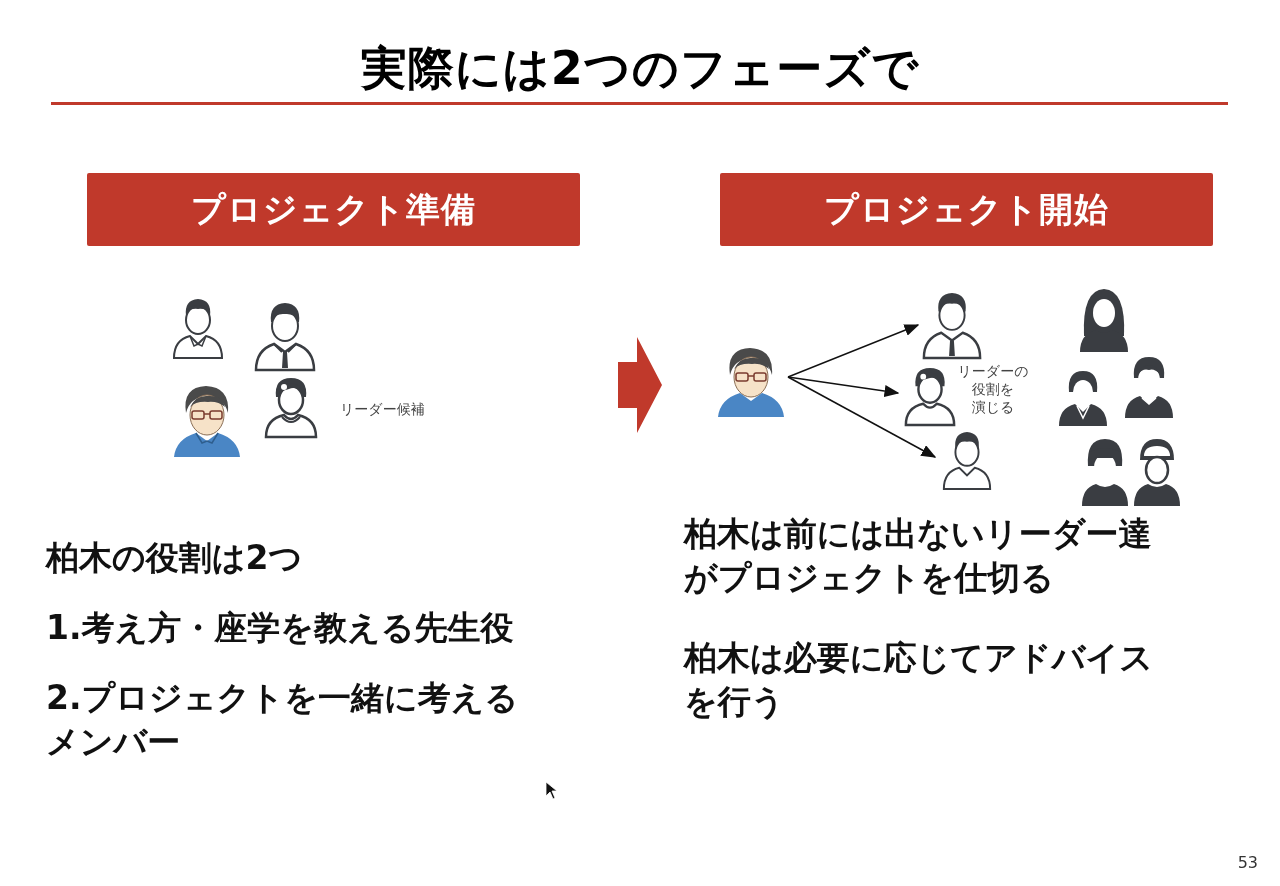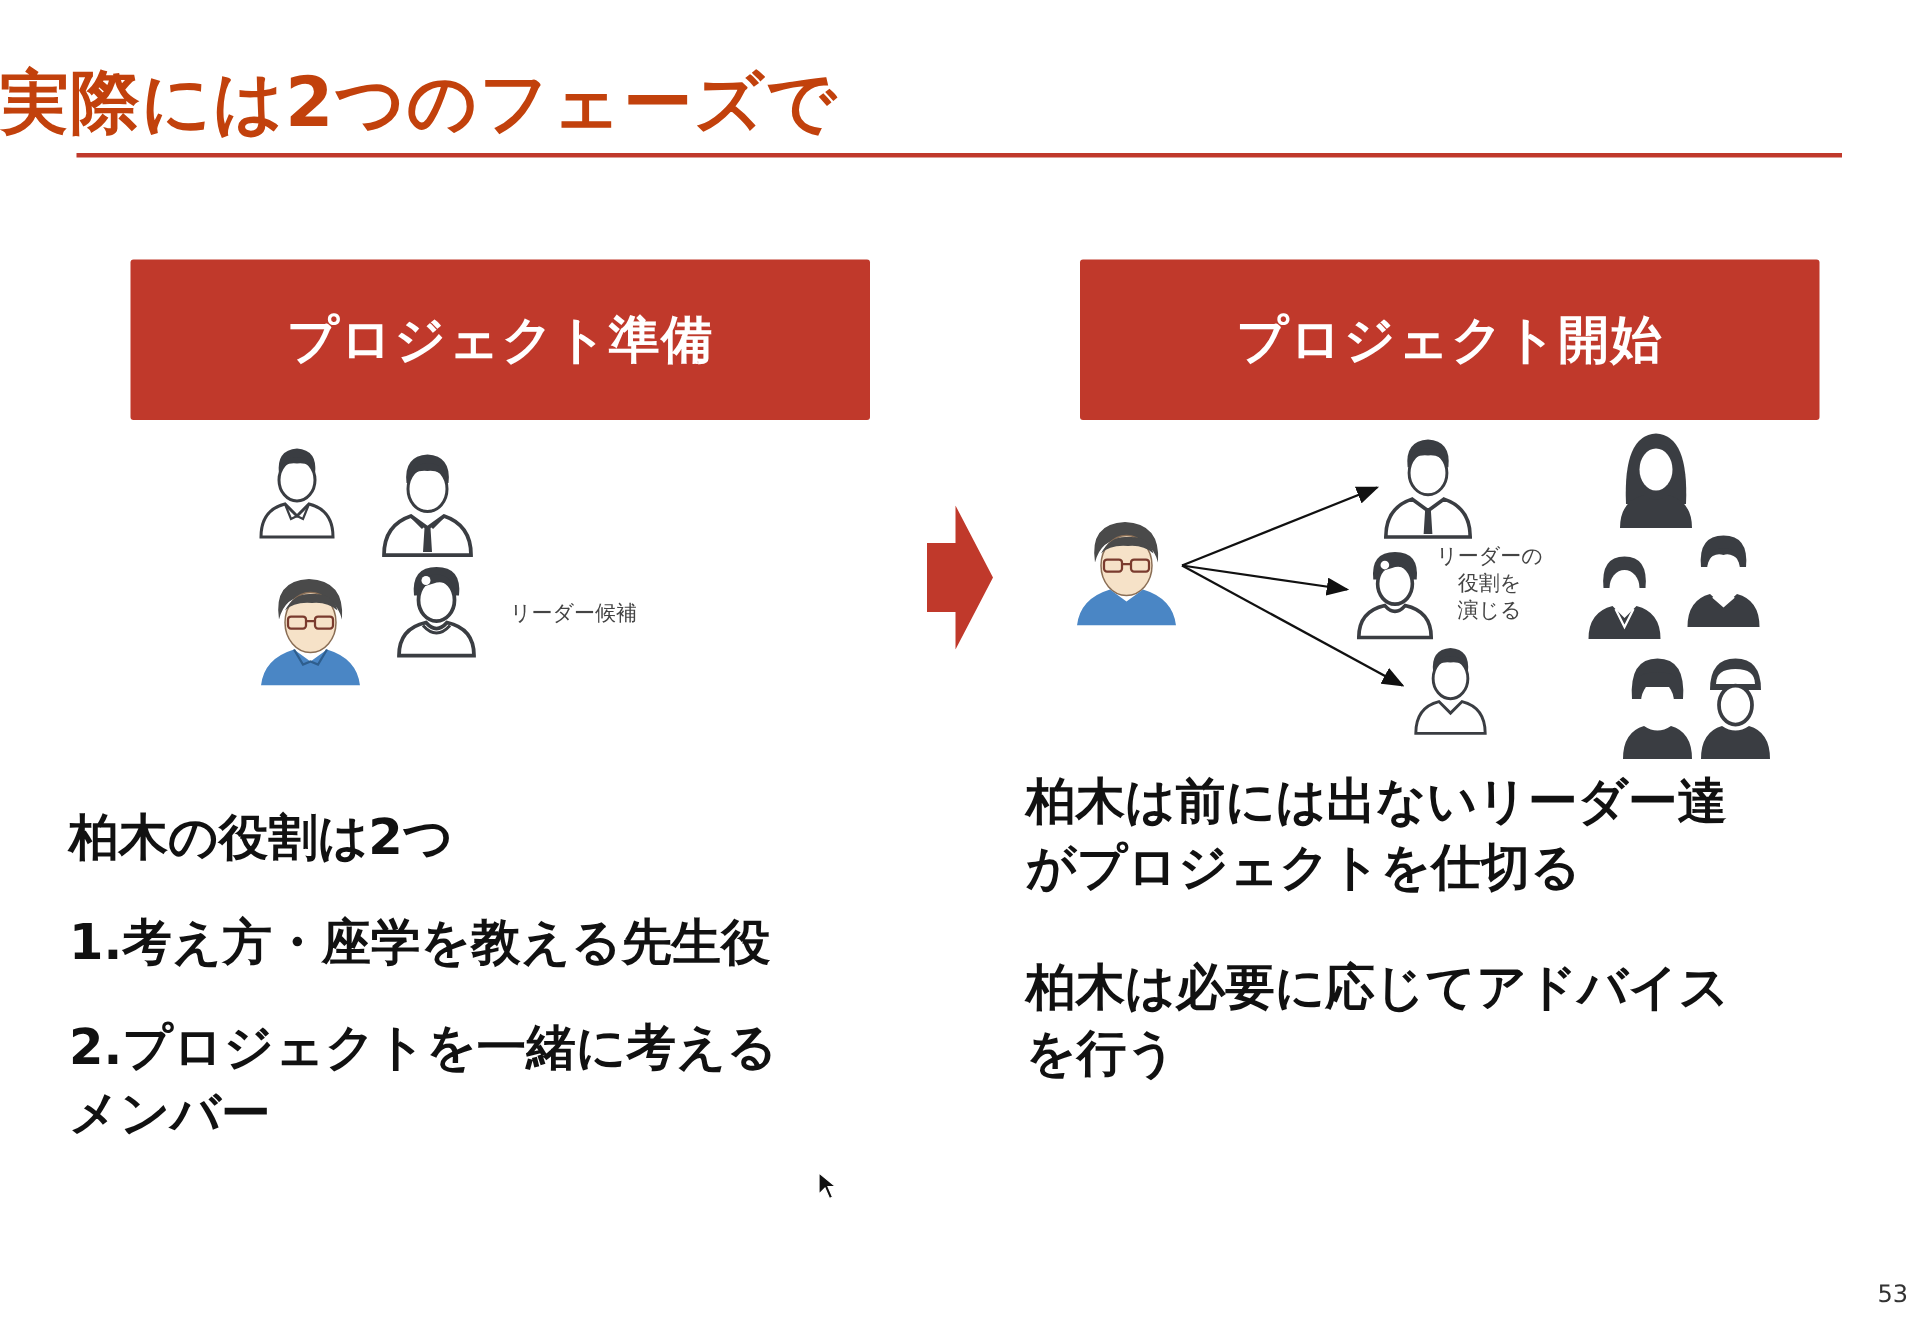--- a/index.html
+++ b/index.html
@@ -1,47 +1,47 @@
 <!DOCTYPE html>
 <html><head>
   <meta charset="utf-8">
   <style>
     html, body { margin: 0; padding: 0; }
     body {
       width: 1280px; height: 886px; background: #ffffff; position: relative; overflow: hidden;
       font-family: "DejaVu Sans", "Liberation Sans", sans-serif; color: #1a1a1a;
     }
     .slide-title {
-      position: absolute; left: 0; top: 38px; width: 1280px; 
-      font-size: 46px; font-weight: bold; color: #c2410c; letter-spacing: 1px;
+      position: absolute; left: 0; top: 38px; width: 1280px; text-align: center;
+      font-size: 46px; font-weight: bold; color: #000000; letter-spacing: 1px;
     }
     .title-rule {
       position: absolute; left: 51px; top: 102px; width: 1177px; height: 3px; background: #c0392b;
     }
     .phase-box {
-      position: absolute; top: 173px; height: 107px; background: #c0392b; border-radius: 2px;
+      position: absolute; top: 173px; height: 73px; background: #c0392b; border-radius: 2px;
       color: #fff; font-size: 34px; font-weight: bold; display: flex; align-items: center; justify-content: center;
       letter-spacing: 1px;
     }
     .phase-left { left: 87px; width: 493px; }
     .phase-right { left: 720px; width: 493px; }
 
     .icon { position: absolute; }
     .small-label { position: absolute; font-size: 14px; color: #444; line-height: 18px; }
 
     .phase-arrow { position: absolute; left: 618px; top: 337px; }
 
     .body-text {
       position: absolute; font-size: 33px; font-weight: bold; color: #111; line-height: 44px;
     }
     .body-text p { margin: 0; }
     .left-text { left: 46px; top: 536px; width: 580px; }
     .right-text { left: 684px; top: 512px; width: 570px; }
 
-    .page-number { position: absolute; right: 8px; bottom: 14px; font-size: 16px; color: #333; }
+    .page-number { position: absolute; right: 22px; bottom: 14px; font-size: 16px; color: #333; }
     .cursor { position: absolute; left: 546px; top: 782px; }
   </style>
 </head>
 <body>
 
 <div class="slide-title">実際には2つのフェーズで</div>
 <div class="title-rule"></div>
 
 <div class="phase-box phase-left">
   <span>プロジェクト準備</span>

